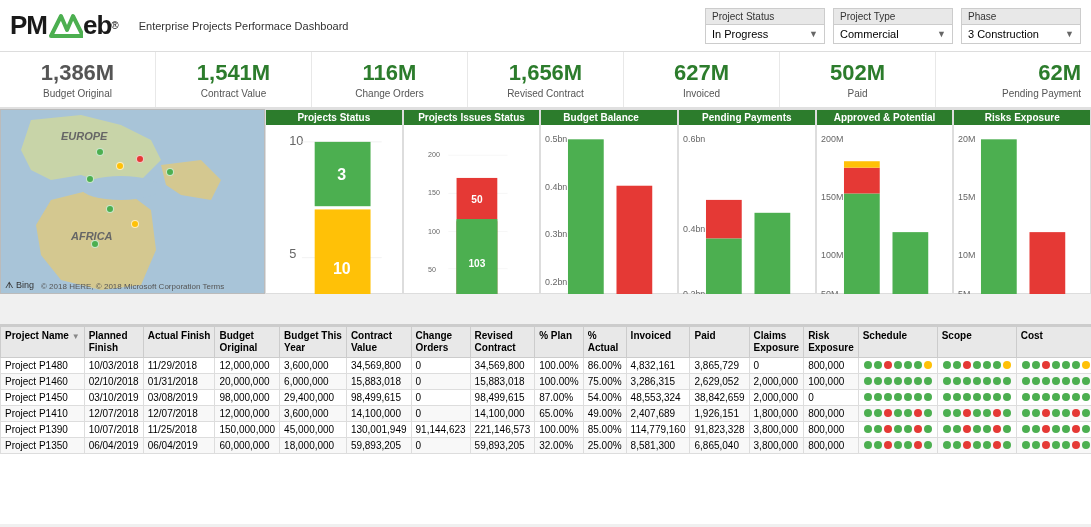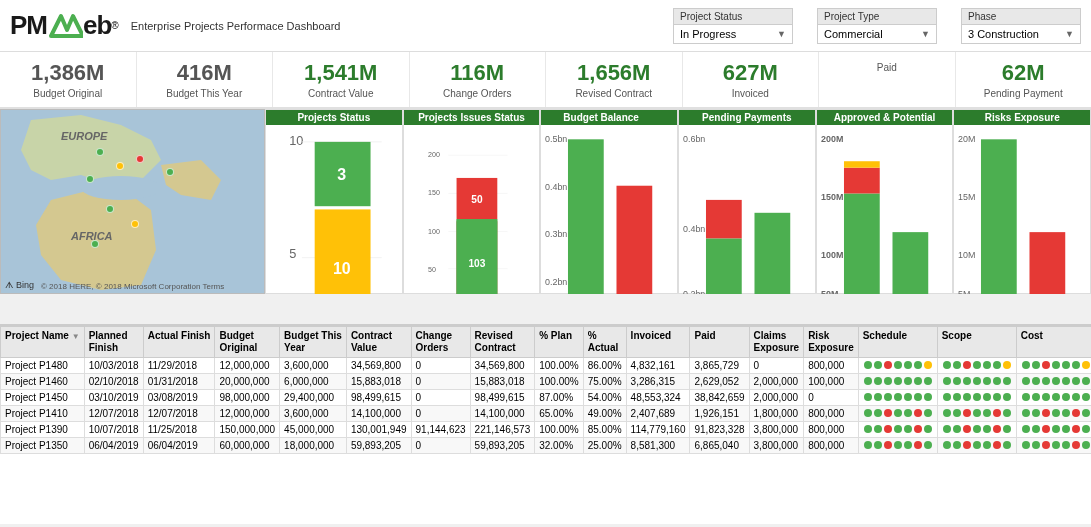--- a/index.html
+++ b/index.html
@@ -1,33 +1,33 @@
 <!DOCTYPE html>
 <html><head>
   <meta charset="utf-8">
   <style>
     * { box-sizing: border-box; margin: 0; padding: 0; font-family: 'Segoe UI', Arial, sans-serif; }
     body { background: #f0f0f0; font-size: 11px; }
 
     
     .header { display: flex; align-items: center; background: #fff; padding: 6px 10px; border-bottom: 1px solid #ddd; height: 52px; }
-    .logo { display: flex; align-items: center; margin-right: 12px; }
+    .logo { display: flex; align-items: center; margin-right: 20px; }
     .logo-text { font-size: 26px; font-weight: 900; color: #1a1a1a; letter-spacing: -1px; }
     .logo-reg { font-size: 10px; vertical-align: super; }
     .header-title { font-size: 11px; color: #333; flex: 1; }
-    .filters { display: flex; gap: 24px; align-items: flex-end; }
+    .filters { display: flex; gap: 8px; align-items: flex-end; }
     .filter-group { display: flex; flex-direction: column; min-width: 120px; }
     .filter-label { font-size: 10px; color: #333; background: #e8e8e8; padding: 2px 6px; border: 1px solid #ccc; border-bottom: none; }
     .filter-select { display: flex; align-items: center; justify-content: space-between; background: #fff; border: 1px solid #ccc; padding: 3px 6px; font-size: 11px; cursor: pointer; }
     .chevron { font-size: 9px; color: #666; }
 
     
     .kpi-bar { display: flex; background: #fff; border-bottom: 2px solid #e0e0e0; }
     .kpi-item { flex: 1; padding: 8px 10px; text-align: center; border-right: 1px solid #e8e8e8; }
-    .kpi-item:last-child { border-right: none; }
+    .kpi-item:last-child { border-right: none; text-align: right; }
     .kpi-value { font-size: 22px; font-weight: 700; color: #2c7c2c; }
     .kpi-value.gray { color: #555; }
     .kpi-label { font-size: 10px; color: #555; margin-top: 2px; }
 
     
     .map-container { width: 265px; min-width: 265px; background: #c8d8e8; position: relative; overflow: hidden; border: 1px solid #bbb; }
     .map-bg { width: 100%; height: 100%; background: linear-gradient(to bottom, #a8c8e8 0%, #b8d0e0 30%, #c8d8c8 60%, #d0c8a8 100%); position: relative; }
     .map-label { position: absolute; font-size: 11px; color: #666; font-style: italic; font-weight: bold; }
     .map-dot { position: absolute; width: 8px; height: 8px; border-radius: 50%; border: 1px solid rgba(255,255,255,0.7); }
     .bing-logo { position: absolute; bottom: 2px; left: 4px; font-size: 9px; color: #333; }
@@ -80,40 +80,37 @@
     </div>
   </div>
 </div>
 
 <div class="kpi-bar">
   <div class="kpi-item">
     <div class="kpi-value gray">1,386M</div>
     <div class="kpi-label">Budget Original</div>
   </div>
   <div class="kpi-item">
-    <div class="kpi-value gray">416M</div>
-    <div class="kpi-label">Budget This Year</div>
-  </div>
-  <div class="kpi-item">
     <div class="kpi-value">1,541M</div>
     <div class="kpi-label">Contract Value</div>
   </div>
   <div class="kpi-item">
     <div class="kpi-value">116M</div>
     <div class="kpi-label">Change Orders</div>
   </div>
   <div class="kpi-item">
     <div class="kpi-value">1,656M</div>
     <div class="kpi-label">Revised Contract</div>
   </div>
   <div class="kpi-item">
     <div class="kpi-value">627M</div>
     <div class="kpi-label">Invoiced</div>
   </div>
   <div class="kpi-item">
+    <div class="kpi-value">502M</div>
     <div class="kpi-label">Paid</div>
   </div>
   <div class="kpi-item">
     <div class="kpi-value">62M</div>
     <div class="kpi-label">Pending Payment</div>
   </div>
 </div>
 
 <div style="display:flex; flex-direction:column; height: calc(527px - 52px - 60px);">
 
@@ -236,21 +233,21 @@
             <rect x="18" y="55" width="28" height="30" fill="#e53935"></rect>
             <rect x="18" y="85" width="28" height="68" fill="#4caf50"></rect>
 
             <rect x="56" y="65" width="28" height="88" fill="#4caf50"></rect>
           </svg>
         </div>
       </div>
 
       <div style="flex:1; border:1px solid #ddd; background:#fff; display:flex; flex-direction:column;">
         <div style="background:#2c7c2c; color:#fff; font-size:10px; font-weight:bold; padding:2px 6px; text-align:center;">Approved &amp; Potential</div>
-        <div style="flex:1; padding:4px;font-weight:bold;">
+        <div style="flex:1; padding:4px;">
           <svg width="100%" height="100%" viewBox="0 0 100 160" preserveAspectRatio="none">
             <text x="0" y="10" font-size="7" fill="#666">200M</text>
             <text x="0" y="55" font-size="7" fill="#666">150M</text>
             <text x="0" y="100" font-size="7" fill="#666">100M</text>
             <text x="0" y="130" font-size="7" fill="#666">50M</text>
             <text x="0" y="155" font-size="7" fill="#666">0M</text>
 
             <rect x="18" y="50" width="28" height="103" fill="#4caf50"></rect>
             <rect x="18" y="30" width="28" height="20" fill="#e53935"></rect>
             <rect x="18" y="25" width="28" height="5" fill="#ffc107"></rect>

